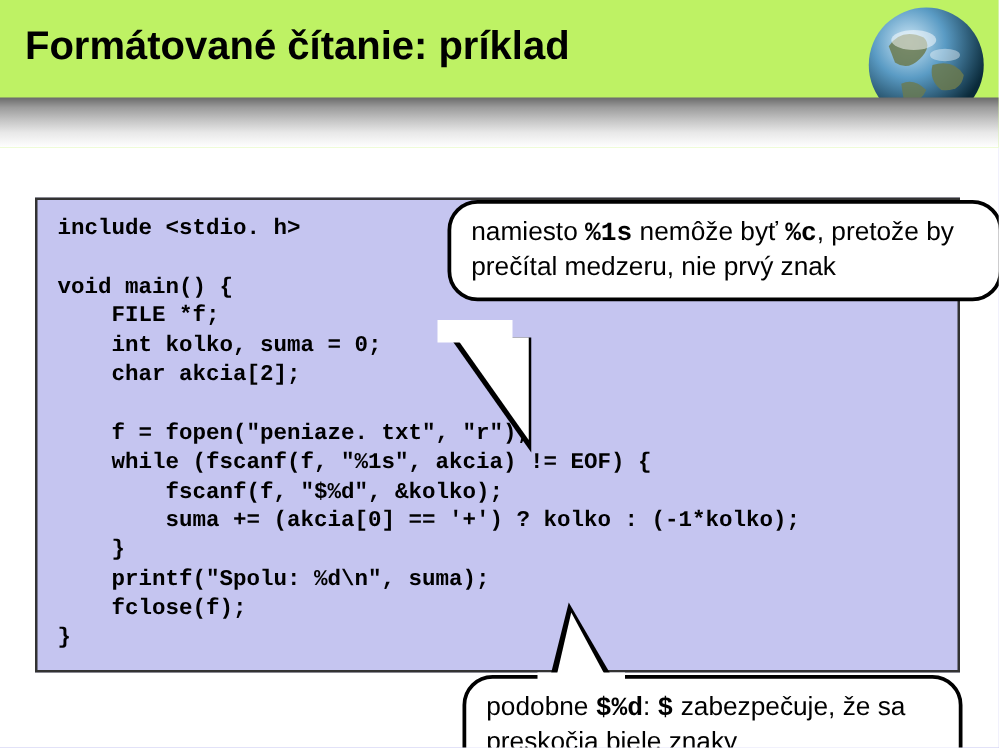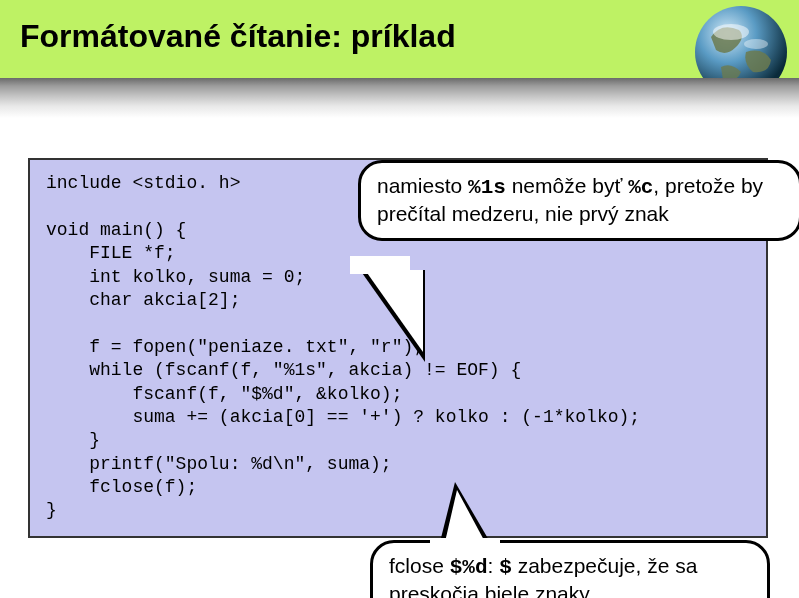--- a/index.html
+++ b/index.html
@@ -45,21 +45,21 @@
     left: 28px;
     width: 740px;
     height: 380px;
     background: #c5c5f0;
     border: 2px solid #333;
     padding: 12px 16px;
   }
   .code {
     font-family: "Courier New", monospace;
     font-size: 18px;
-    font-weight: normal;
+    font-weight: bold;
     line-height: 1.3;
     white-space: pre;
     color: #000;
   }
   .callout {
     position: absolute;
     background: #ffffff;
     border: 3px solid #000;
     border-radius: 24px;
     padding: 10px 16px;
@@ -178,15 +178,15 @@
 
 <div class="callout callout1">
   <span>namiesto </span><span class="mono">%1s</span><span> nemôže byť </span><span class="mono">%c</span><span>, pretože by prečítal medzeru, nie prvý znak</span>
 </div>
 <div class="pointer1-cover"></div>
 
 <div class="bubble-pointer pointer2-outer"></div>
 <div class="bubble-pointer pointer2-inner"></div>
 
 <div class="callout callout2">
-  <span>fclose </span><span class="mono">$%d</span><span>: </span><span class="mono">$</span><span> zabezpečuje, že sa preskočia biele znaky</span>
+  <span>podobne </span><span class="mono">$%d</span><span>: </span><span class="mono">$</span><span> zabezpečuje, že sa preskočia biele znaky</span>
 </div>
 <div class="pointer2-cover"></div>
 
 </body></html>

